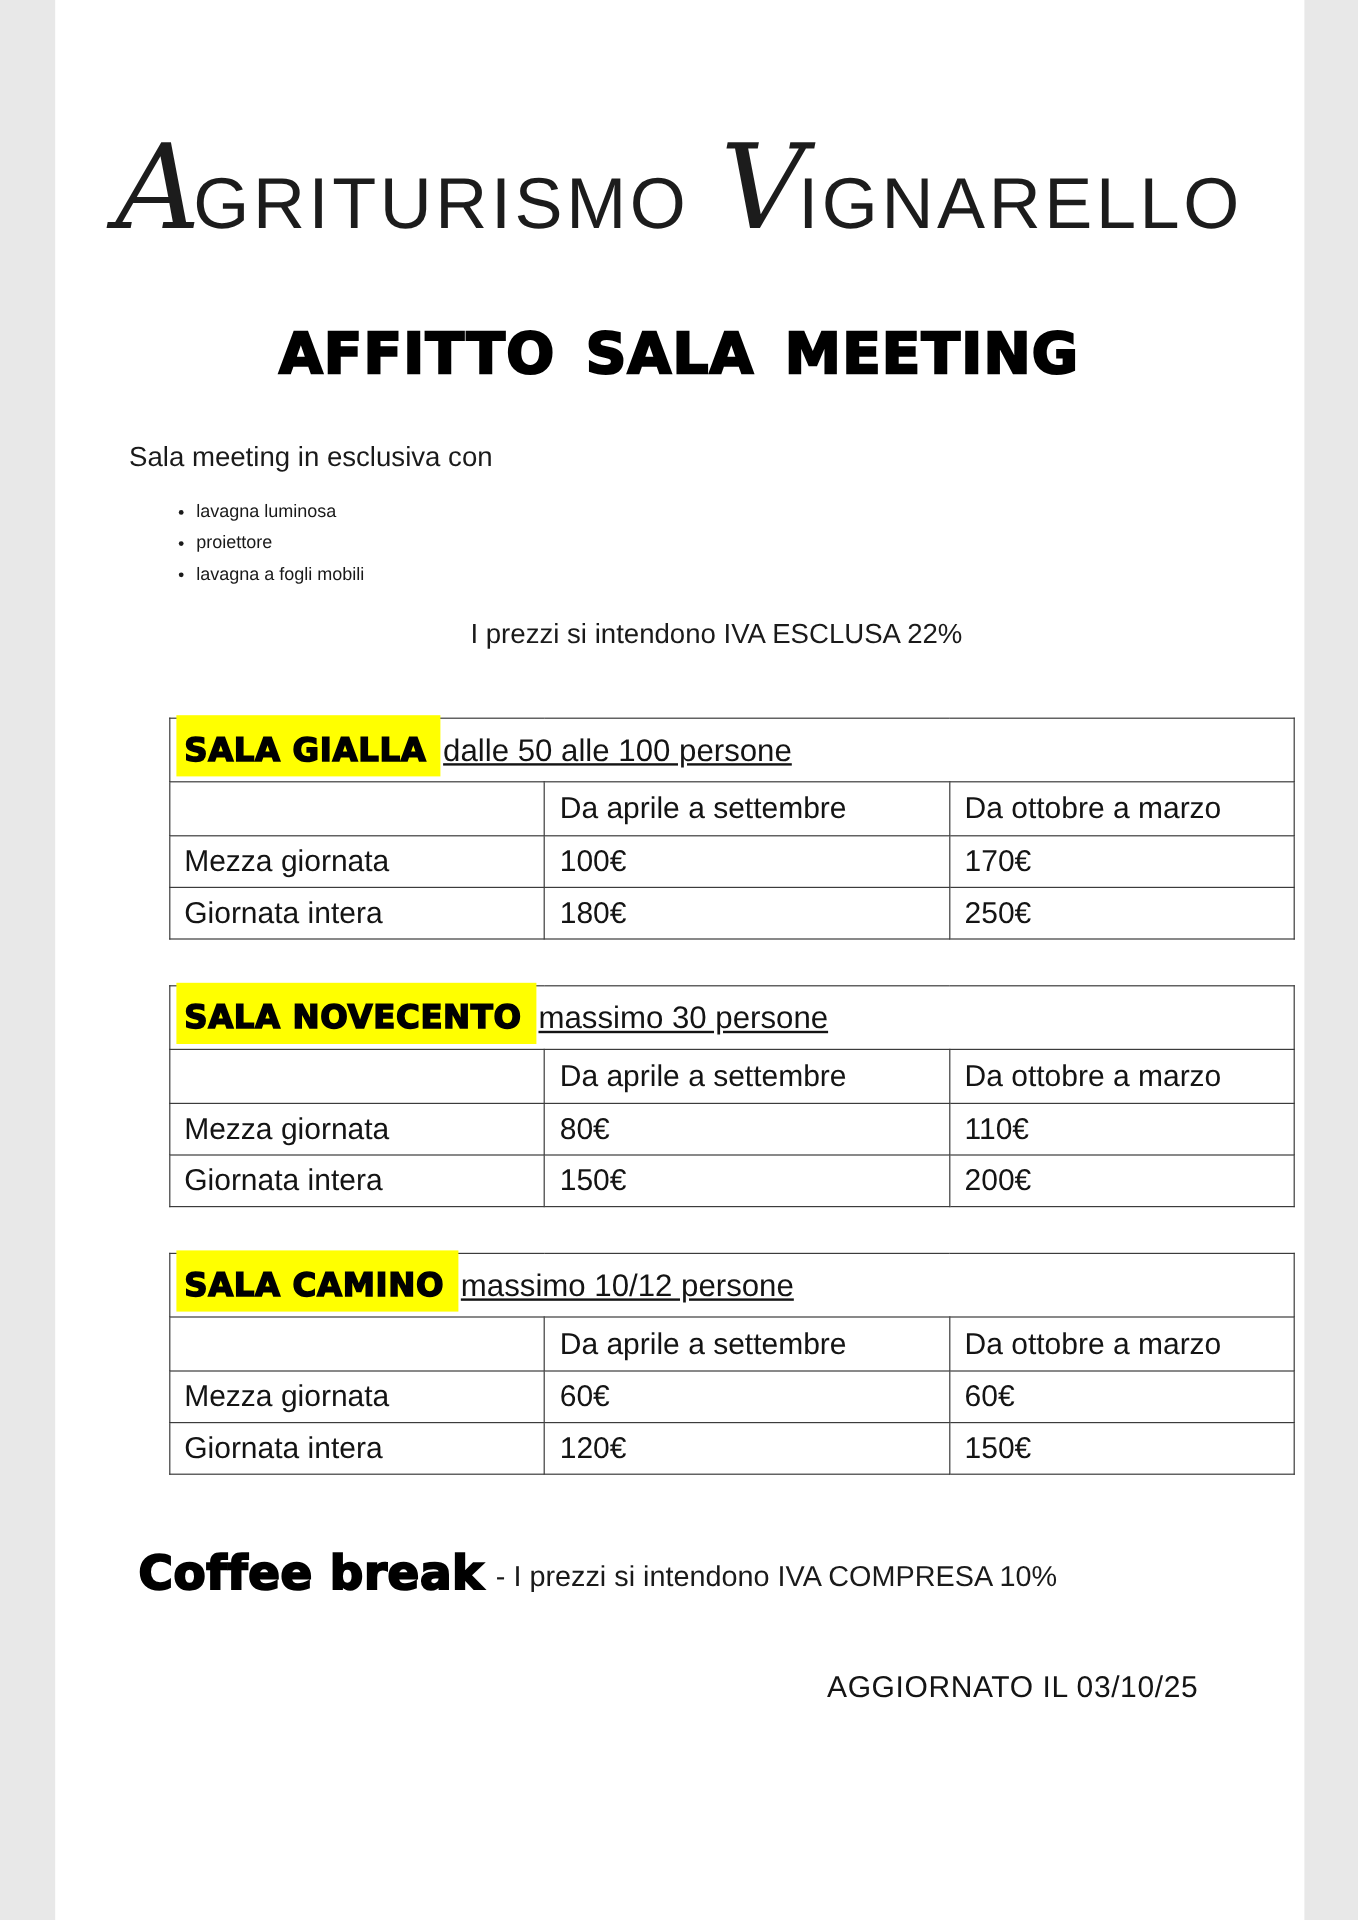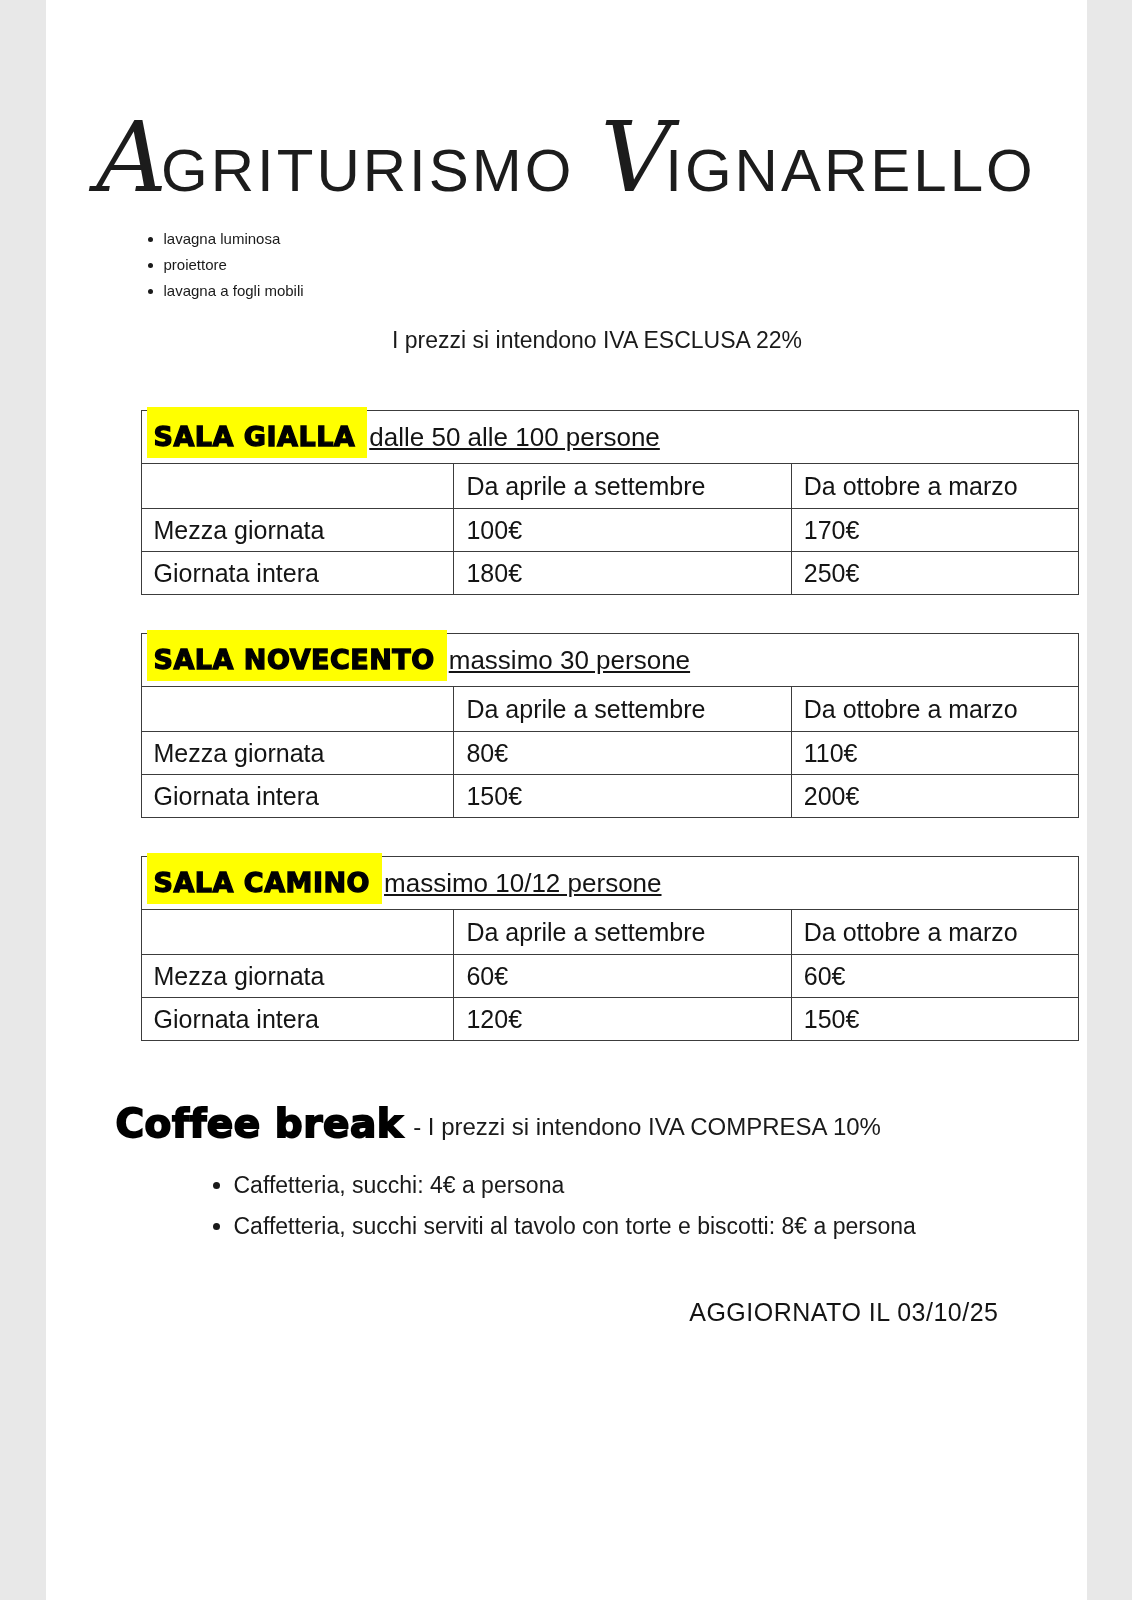--- a/index.html
+++ b/index.html
@@ -147,21 +147,23 @@
 </style>
 </head>
 <body>
 
 <div class="page">
 
   <div class="logo">
     <span class="word1"><span class="initial">A</span><span class="rest">GRITURISMO</span></span><span class="word2"><span class="initial">V</span><span class="rest">IGNARELLO</span></span>
   </div>
 
-
+  <div class="doc-title">AFFITTO SALA MEETING</div>
+
+  <p class="intro-lead">Sala meeting in esclusiva con</p>
   <ul class="intro-list">
     <li>lavagna luminosa</li>
     <li>proiettore</li>
     <li>lavagna a fogli mobili</li>
   </ul>
   <p class="vat-note">I prezzi si intendono IVA ESCLUSA 22%</p>
 
   <table class="price-table first">
     <colgroup>
         <col style="width:33.4%">
@@ -248,20 +250,16 @@
       <td>Giornata intera</td>
       <td>120€</td>
       <td>150€</td>
     </tr>
   </tbody>
     </table>
 
   <div class="coffee-head">
     <span class="coffee-title">Coffee break</span><span class="coffee-note">- I prezzi si intendono IVA COMPRESA 10%</span>
   </div>
-  <ul class="coffee-list">
-    <li>Caffetteria, succhi: 4€ a persona</li>
-    <li>Caffetteria, succhi serviti al tavolo con torte e biscotti: 8€ a persona</li>
-  </ul>
 
   <div class="footer-note">AGGIORNATO IL 03/10/25</div>
 
 </div>
 
 </body></html>

